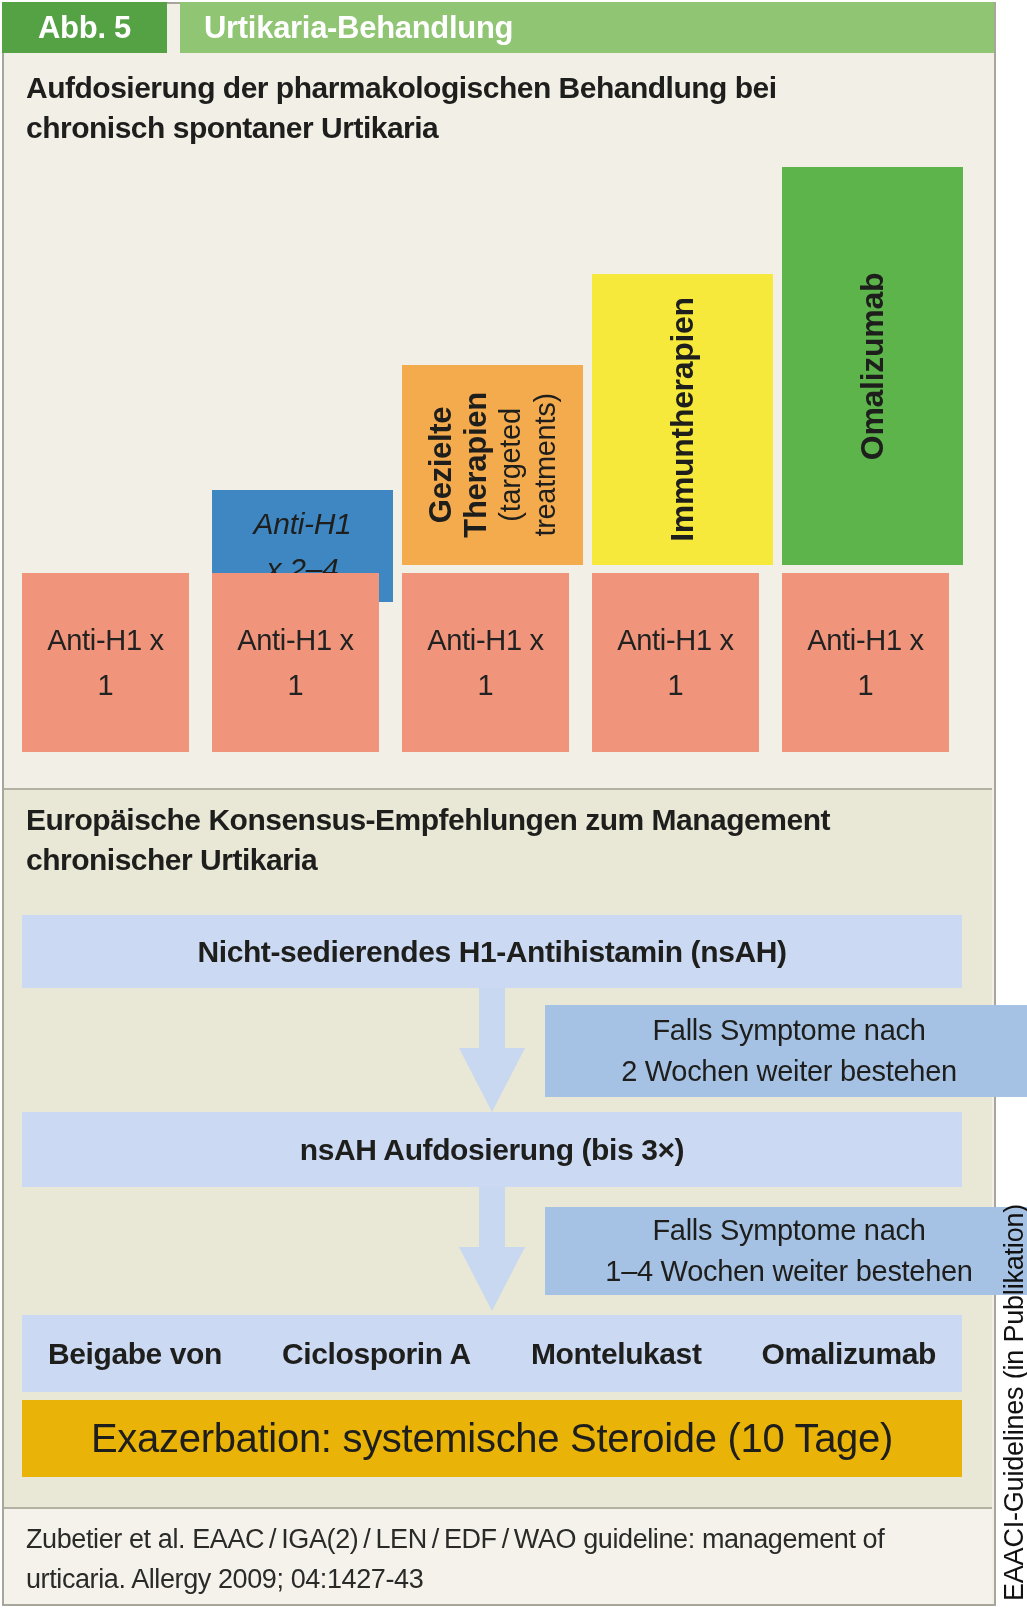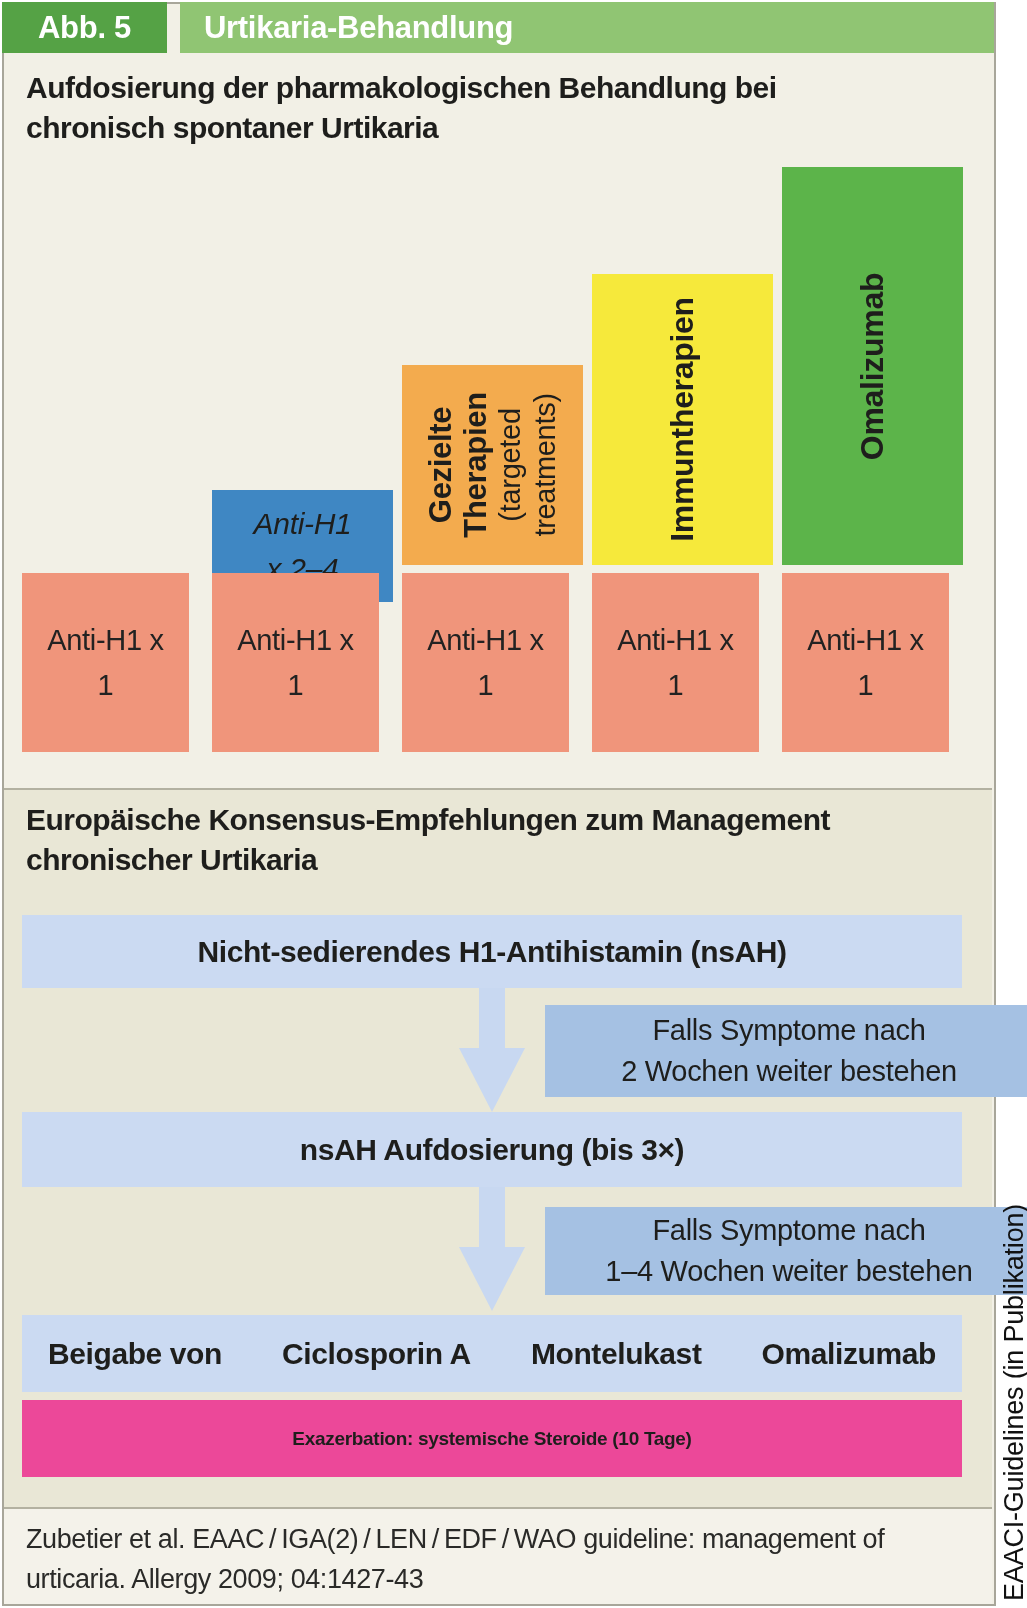--- a/index.html
+++ b/index.html
@@ -33,21 +33,21 @@
   .esc-yellow{background:#f6e93b;}
   .esc-green{background:#5cb44a;}
   .vtext{transform:rotate(-90deg);text-align:center;white-space:nowrap;}
   .vb{display:block;font-weight:bold;font-size:31px;line-height:1.12;}
   .vn{display:block;font-weight:normal;font-size:29px;line-height:1.18;}
   .vone{font-weight:bold;font-size:32px;}
 
   
   .flowbox{left:22px;width:940px;background:#cbdaf2;font-weight:bold;font-size:30px;letter-spacing:-0.4px;}
   .condbox{left:545px;width:488px;background:#a5c1e3;font-size:29px;line-height:1.42;}
-  .graybox{left:22px;width:940px;background:#ec4899;font-weight:bold;font-size:19px;}
+  .graybox{left:22px;width:940px;background:#eab308;font-weight:normal;font-size:40px;}
   .shaft{left:479px;width:26px;height:60px;background:#c8d8f1;}
   .ahead{left:459px;width:0;height:0;border-left:33px solid transparent;border-right:33px solid transparent;border-top:64px solid #c8d8f1;}
   .addon-row{display:flex;align-items:center;justify-content:space-between;padding:0 26px;box-sizing:border-box;}
 
   
   .citation{left:26px;top:1520px;width:950px;font-size:27px;line-height:1.48;letter-spacing:-0.4px;color:#2a2a28;}
   .sidenote{left:999px;top:1601px;transform:rotate(-90deg);transform-origin:0 0;white-space:nowrap;
             font-size:27px;letter-spacing:-0.2px;color:#111;}
 </style>
 </head>

